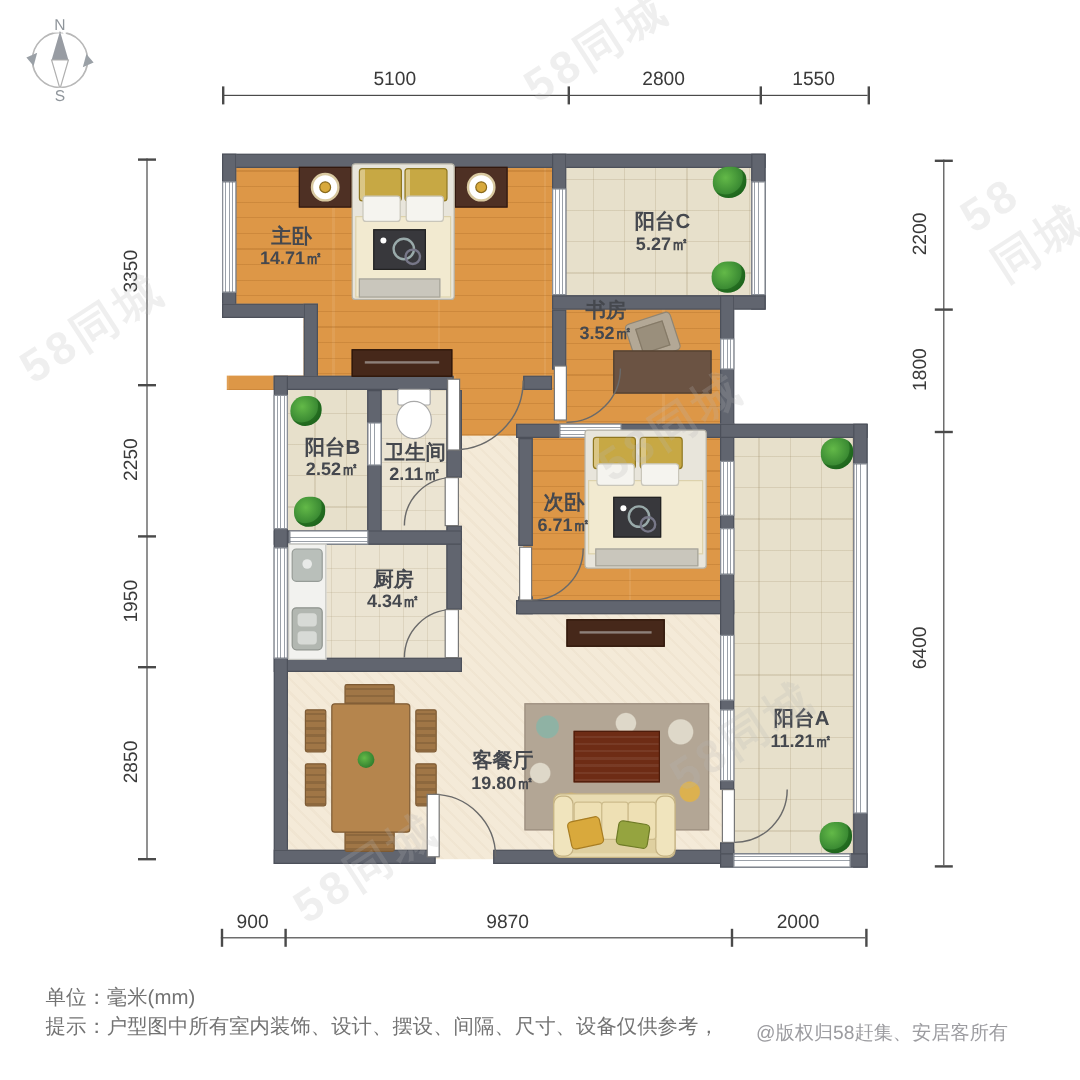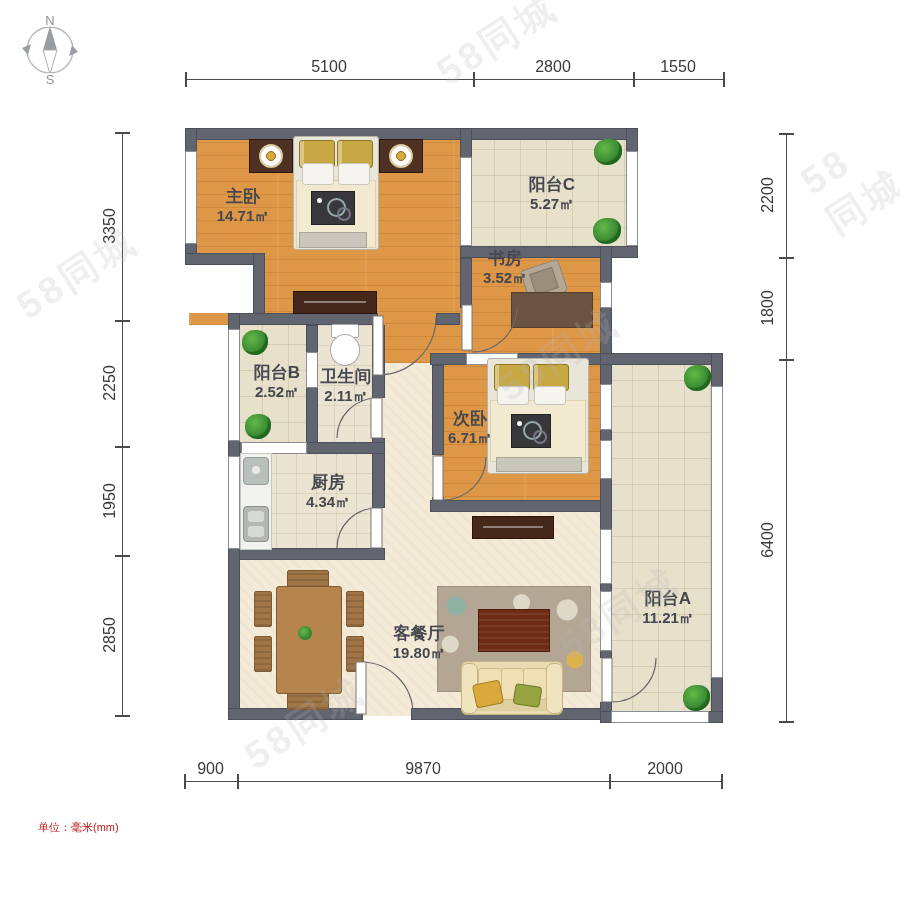--- a/index.html
+++ b/index.html
@@ -49,21 +49,21 @@
   .plant{position:absolute;border-radius:50% 44% 56% 50%;z-index:20;
     background:radial-gradient(circle at 38% 35%,#63b948,#2f7d2d 72%);
     box-shadow:inset -3px -3px 0 rgba(0,60,0,.35);}
   .chair{position:absolute;background:#a07646;border:1px solid #7d5a33;border-radius:2px;
     background-image:repeating-linear-gradient(0deg,rgba(0,0,0,.12) 0 2px,transparent 2px 6px);}
   .plate{position:absolute;width:18px;height:18px;background:#fff;border:1px solid #b9b9b9;border-radius:50%;}
   .plate::after{content:"";position:absolute;left:3px;top:3px;width:10px;height:10px;border:1px solid #d8d8d8;border-radius:50%;}
   .sofa-part{position:absolute;}
   .wm{position:absolute;font-size:38px;font-weight:bold;color:rgba(180,180,180,.22);
     transform:rotate(-33deg);z-index:40;pointer-events:none;letter-spacing:4px;}
-  .foot{position:absolute;font-size:11px;color:#b91c1c;z-index:30;}
+  .foot{position:absolute;font-size:17px;color:#737373;z-index:30;}
   svg{position:absolute;left:0;top:0;z-index:18;}
 </style>
 </head>
 <body>
 
 <div id="stage">
 
   <div class="floor-cream" style="left:232px;top:317px;width:376px;height:399px;"></div>
   <div class="floor-wood" style="left:189px;top:132px;width:279px;height:193px;"></div>
   <div class="floor-wood" style="left:378px;top:313px;width:90px;height:50px;"></div>
@@ -324,13 +324,15 @@
   <div id="wms">
       <div class="wm" style="left: 430px; top: 14px;">58同城</div>
       <div class="wm" style="left: 10px; top: 248px;">58同城</div>
       <div class="wm" style="left: 492px; top: 330px;">58同城</div>
       <div class="wm" style="left: 812px; top: 136px;">58同城</div>
       <div class="wm" style="left: 238px; top: 698px;">58同城</div>
       <div class="wm" style="left: 552px; top: 588px;">58同城</div>
     </div>
 
   <div class="foot" style="left:38px;top:820px;">单位：毫米(mm)</div>
+  <div class="foot" style="left:38px;top:844px;">提示：户型图中所有室内装饰、设计、摆设、间隔、尺寸、设备仅供参考，</div>
+  <div class="foot" style="left:630px;top:851px;color:#9c9ca0;font-size:16px;">@版权归58赶集、安居客所有</div>
 </div>
 
 </body></html>

